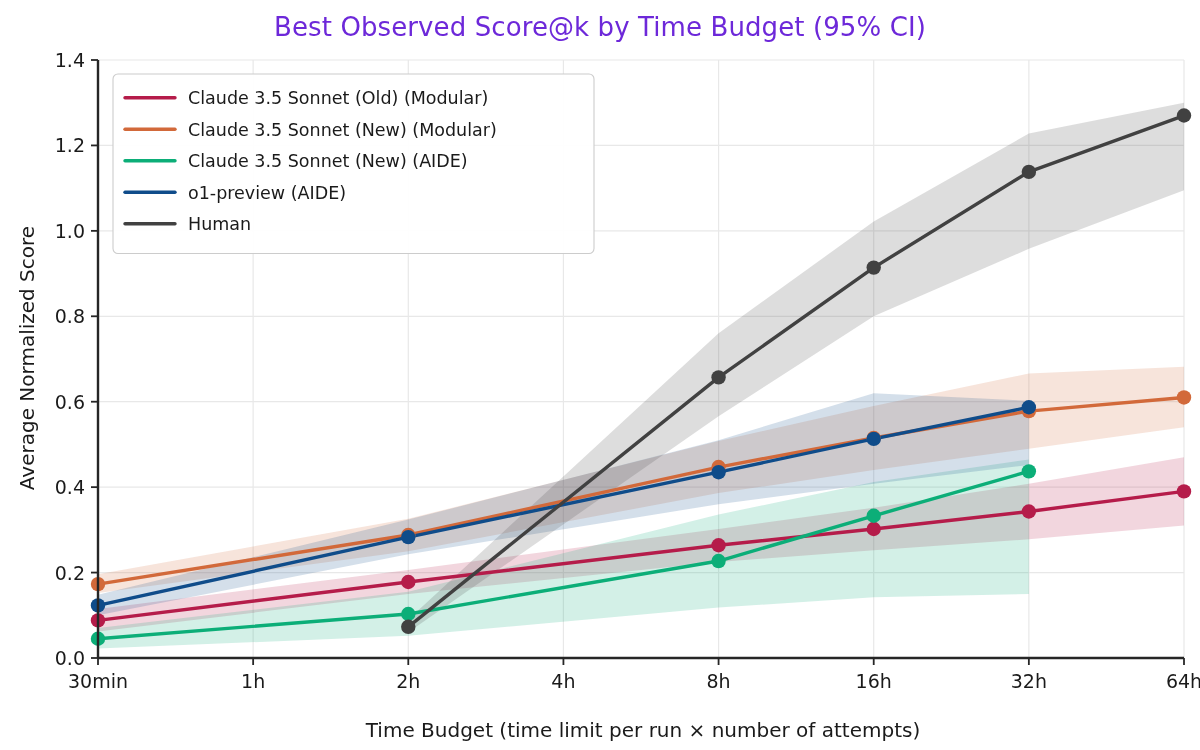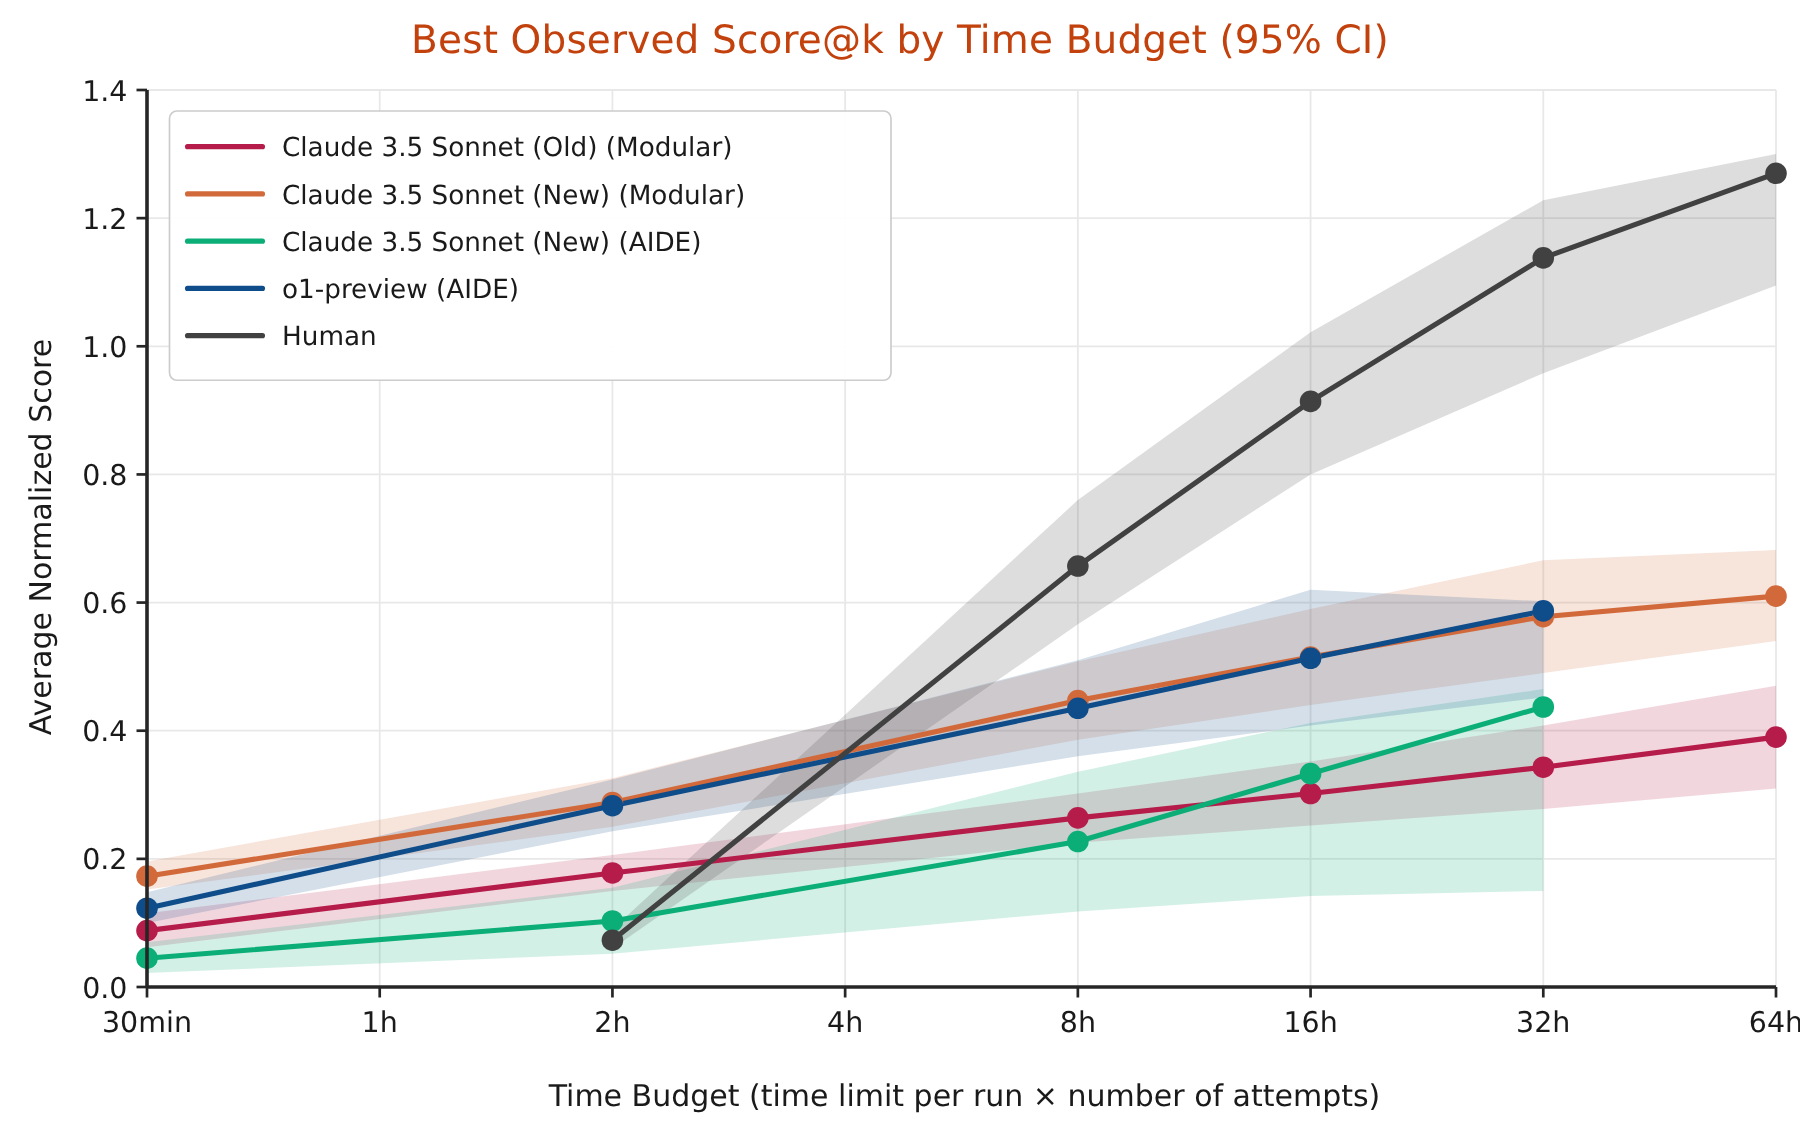--- a/index.html
+++ b/index.html
@@ -19,21 +19,21 @@
     height: 750px;
     background: #ffffff;
   }
   #chart-title {
     position: absolute;
     left: 0;
     top: 12px;
     width: 1200px;
     text-align: center;
     font-size: 26px;
-    color: #c2410c;
+    color: #6d28d9;
     font-family: "DejaVu Sans", sans-serif;
     letter-spacing: 0.1px;
   }
   #plot-svg {
     position: absolute;
     left: 0;
     top: 0;
   }
   .tick-label {
     font-size: 19px;

